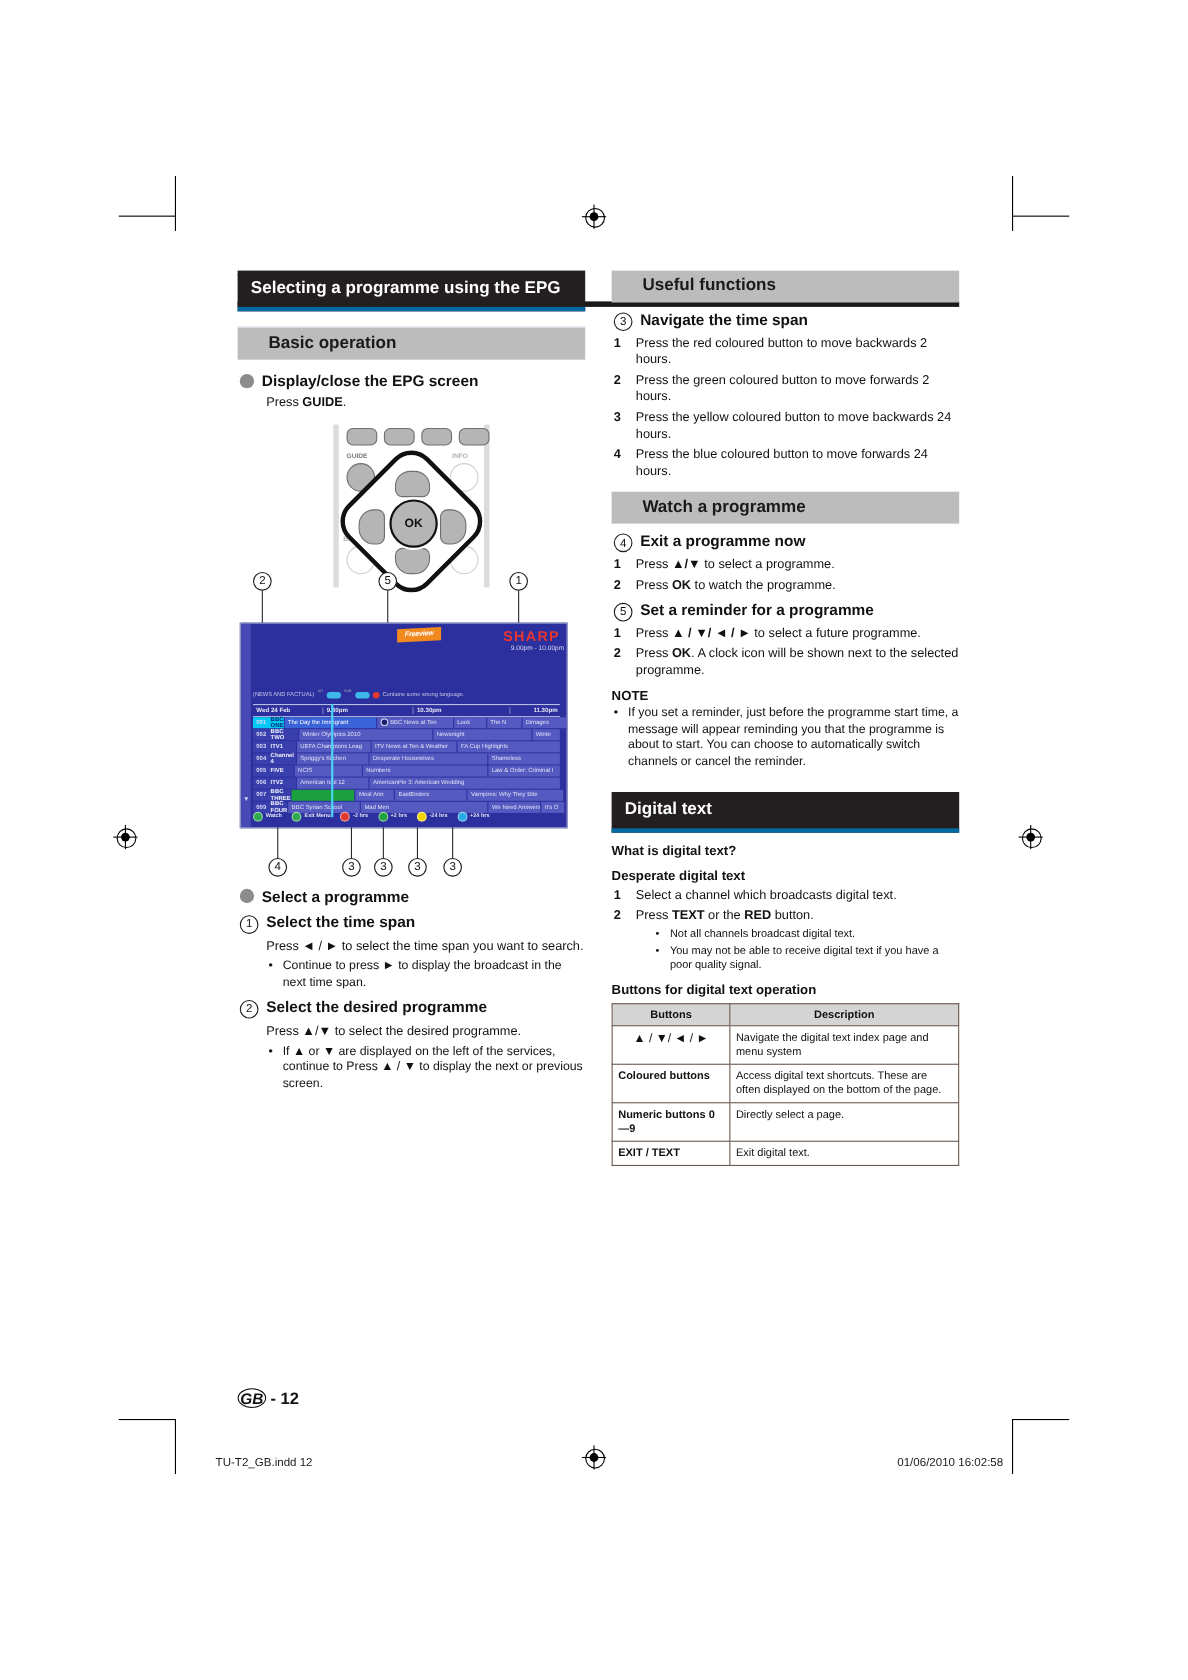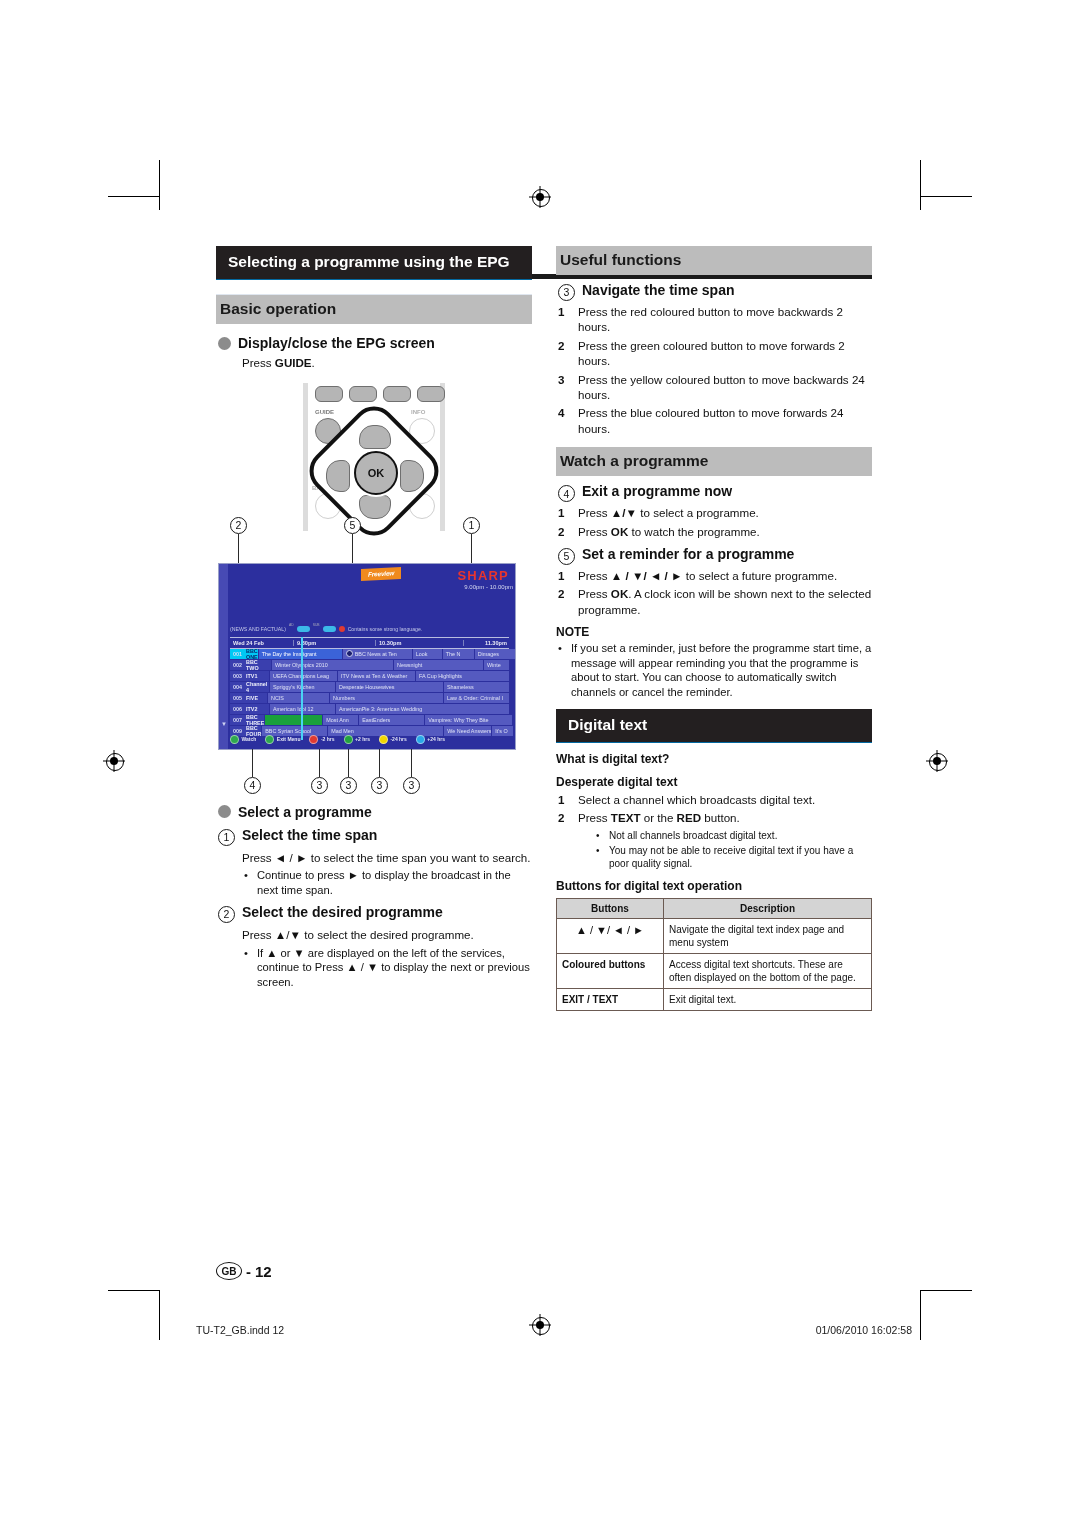--- a/index.html
+++ b/index.html
@@ -18,23 +18,23 @@
   
   .content{position:absolute;left:216px;top:246px;width:656px;}
   .col{position:absolute;top:0;width:316px;}
   .col-left{left:0;}
   .col-right{left:340px;}
 
   h1.page-title{font-size:21px;font-weight:bold;margin:0 0 4px 0;letter-spacing:.2px;}
   .title-rule{height:5px;background:#1a1a1a;margin-bottom:12px;}
 
   .bar-black{background:#231f20;color:#fff;font-weight:bold;font-size:15.5px;
-             padding:7px 10px 8px 12px;line-height:1.18;border-bottom:1px solid #0369a1;}
+             padding:7px 10px 8px 12px;line-height:1.18;border-bottom:4px solid #0369a1;}
   .bar-grey{background:#bcbcbc;color:#1a1a1a;font-weight:bold;font-size:15.5px;
-            padding:5px 10px 6px 4px;border-top:1px solid #dfe6ef;}
+            padding:5px 10px 6px 28px;border-top:1px solid #dfe6ef;}
 
   .bullet-head{display:flex;align-items:center;gap:7px;font-weight:bold;font-size:14px;margin:11px 0 3px 2px;}
   .bullet-dot{width:13px;height:13px;border-radius:50%;background:#8c8c8c;flex:0 0 13px;}
 
   .circ{display:inline-flex;align-items:center;justify-content:center;
         width:15px;height:15px;border:1.3px solid #1a1a1a;border-radius:50%;
         font-size:10.5px;font-weight:normal;line-height:1;flex:0 0 15px;}
   .num-head{display:flex;align-items:flex-start;gap:7px;font-weight:bold;font-size:14px;margin:7px 0 3px 2px;}
   .num-head .circ{margin-top:2px;}
 
@@ -123,21 +123,21 @@
   
   table.btns{border-collapse:collapse;width:100%;margin-top:5px;font-size:10px;border:1px solid #4a4a4a;}
   table.btns th{background:#d4d4d4;border:1px solid #6b5a52;font-weight:bold;font-size:10px;padding:4px 3px;text-align:center;}
   table.btns td{border:1px solid #6b5a52;padding:4px 5px;vertical-align:top;line-height:1.3;}
   table.btns td.k{width:96px;font-weight:bold;}
   table.btns td.k.arrows{font-weight:normal;font-size:11px;text-align:center;}
 
   
   .gb{position:absolute;left:216px;top:1262px;display:flex;align-items:center;gap:4px;font-weight:bold;font-size:15px;}
   .gb .oval{display:inline-flex;align-items:center;justify-content:center;width:24px;height:16px;
-            border:1.3px solid #111;border-radius:50%;font-size:10px;font-weight:bold;}
+            border:1.3px solid #111;border-radius:50%;font-size:14px;font-weight:bold;font-style:italic;}
   .foot{position:absolute;top:1324px;font-size:10.5px;color:#1a1a1a;}
   .foot.l{left:196px;} .foot.r{right:168px;}
 </style>
 </head>
 <body>
 
 <div class="page">
 
   <div class="cmark" style="left:108px;top:196px;width:52px;height:1px;"></div>
   <div class="cmark" style="left:159px;top:160px;width:1px;height:50px;"></div>
@@ -536,21 +536,21 @@
         <span class="n">2</span>
         <span class="t"><span>Press </span><b>OK</b><span>. A clock icon will be shown next to the selected programme.</span></span>
       </div>
 
       <div class="note-h">NOTE</div>
       <div class="sub" style="margin-left:2px;">
         <span class="b">•</span>
         <span>If you set a reminder, just before the programme start time, a message will appear reminding you that the programme is about to start. You can choose to automatically switch channels or cancel the reminder.</span>
       </div>
 
-      <div class="bar-black" style="margin-top:9px;">Digital text</div>
+      <div class="bar-black" style="margin-top:20px;">Digital text</div>
 
       <div class="minihead">What is digital text?</div>
 
       <div class="minihead">Desperate digital text</div>
       <div class="step">
         <span class="n">1</span>
         <span class="t">Select a channel which broadcasts digital text.</span>
       </div>
       <div class="step">
         <span class="n">2</span>
@@ -576,20 +576,24 @@
         <tbody id="btn-rows">
             <tr>
               <td class="k arrows">▲ / ▼/ ◄ / ►</td>
               <td>Navigate the digital text index page and menu system</td>
             </tr>
             <tr>
               <td class="k">Coloured buttons</td>
               <td>Access digital text shortcuts. These are often displayed on the bottom of the page.</td>
             </tr>
             <tr>
+              <td class="k">Numeric buttons 0—9</td>
+              <td>Directly select a page.</td>
+            </tr>
+            <tr>
               <td class="k">EXIT / TEXT</td>
               <td>Exit digital text.</td>
             </tr>
           </tbody>
       </table>
     </div>
   </div>
 
   <div class="gb">
     <span class="oval">GB</span>

